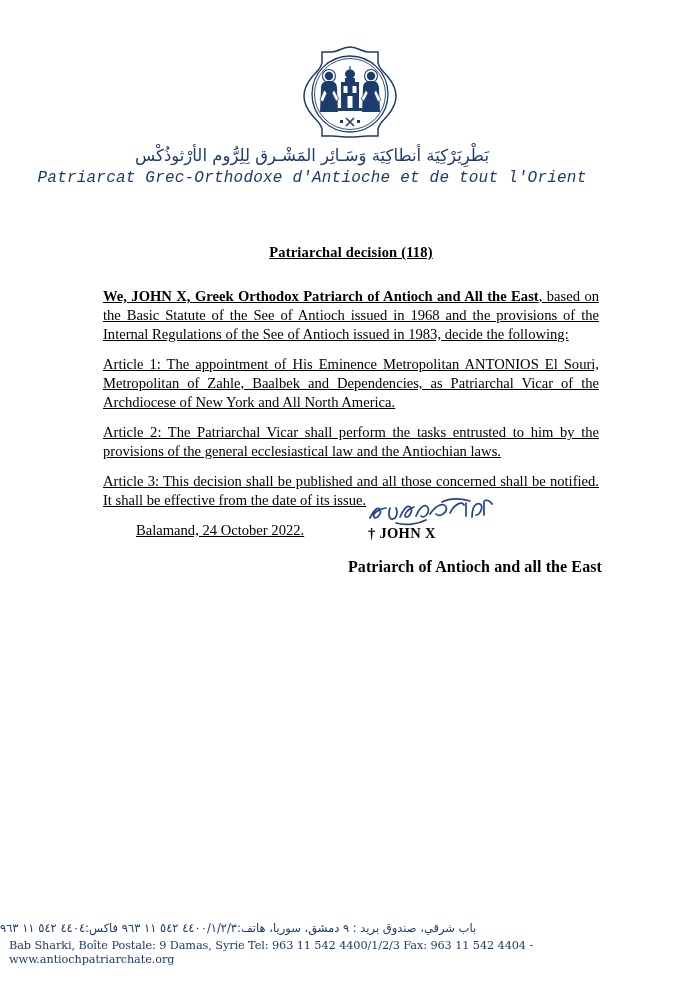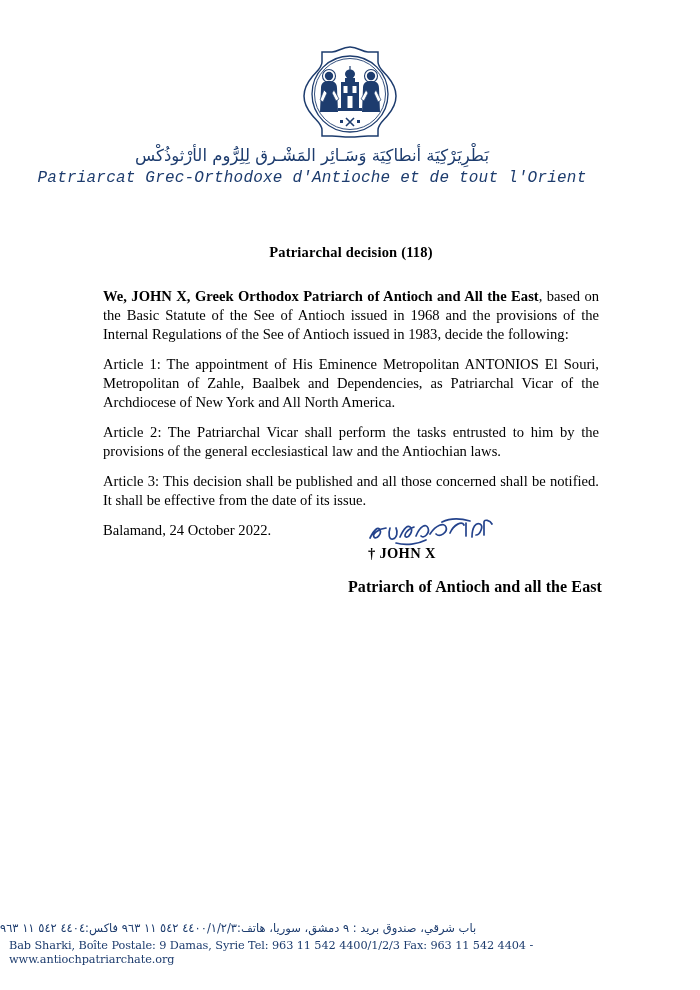--- a/index.html
+++ b/index.html
@@ -59,51 +59,53 @@
     color: #1d3c6e;
     letter-spacing: 0.2px;
   }
 
   
   .content {
     position: absolute;
     left: 103px;
     top: 244px;
     width: 496px;
+    text-decoration: underline;
   }
   .doc-title {
     text-align: center;
     font-weight: bold;
     font-size: 14.5px;
     letter-spacing: 0.2px;
     margin: 0 0 26px 0;
   }
   p.para {
     margin: 0 0 11px 0;
     font-size: 14.6px;
     line-height: 1.30;
     text-align: justify;
     text-justify: inter-word;
   }
   p.para:last-child {
     margin-bottom: 0;
+    margin-left: 33px;
   }
   .lead {
     font-weight: bold;
   }
   .place-date {
     margin-top: 23px;
     text-align: left;
   }
 
   
   .signature-block {
     position: absolute;
     left: 330px;
-    top: 520px;
+    top: 500px;
     width: 272px;
   }
   .sig-ink-wrap {
     position: relative;
     height: 30px;
   }
   .sig-ink {
     position: absolute;
     left: 36px;
     top: -4px;

